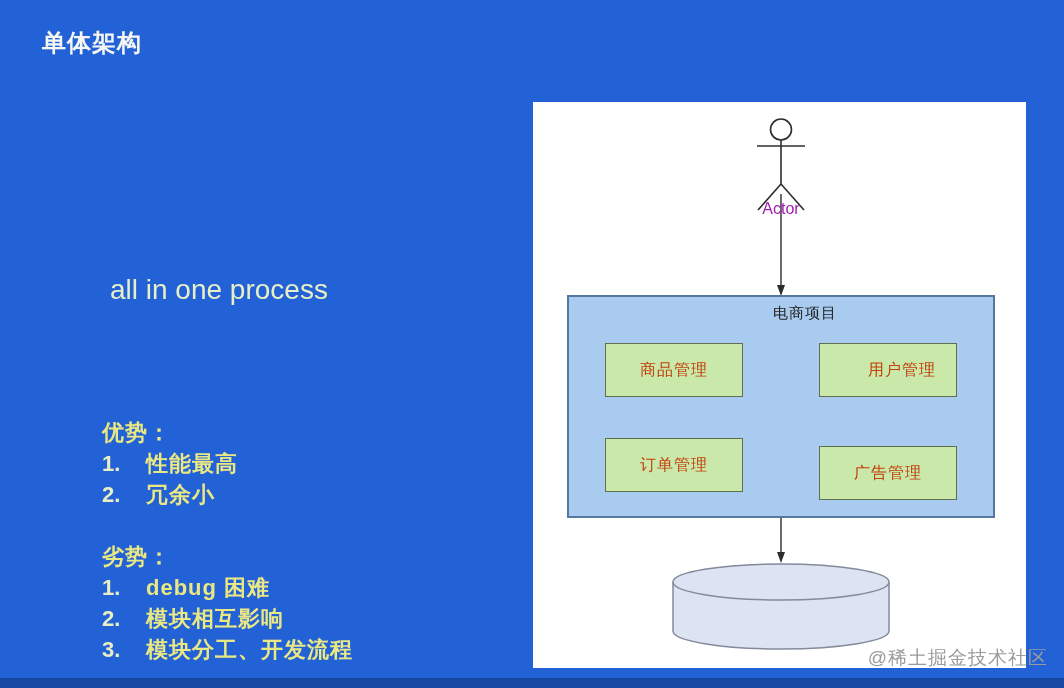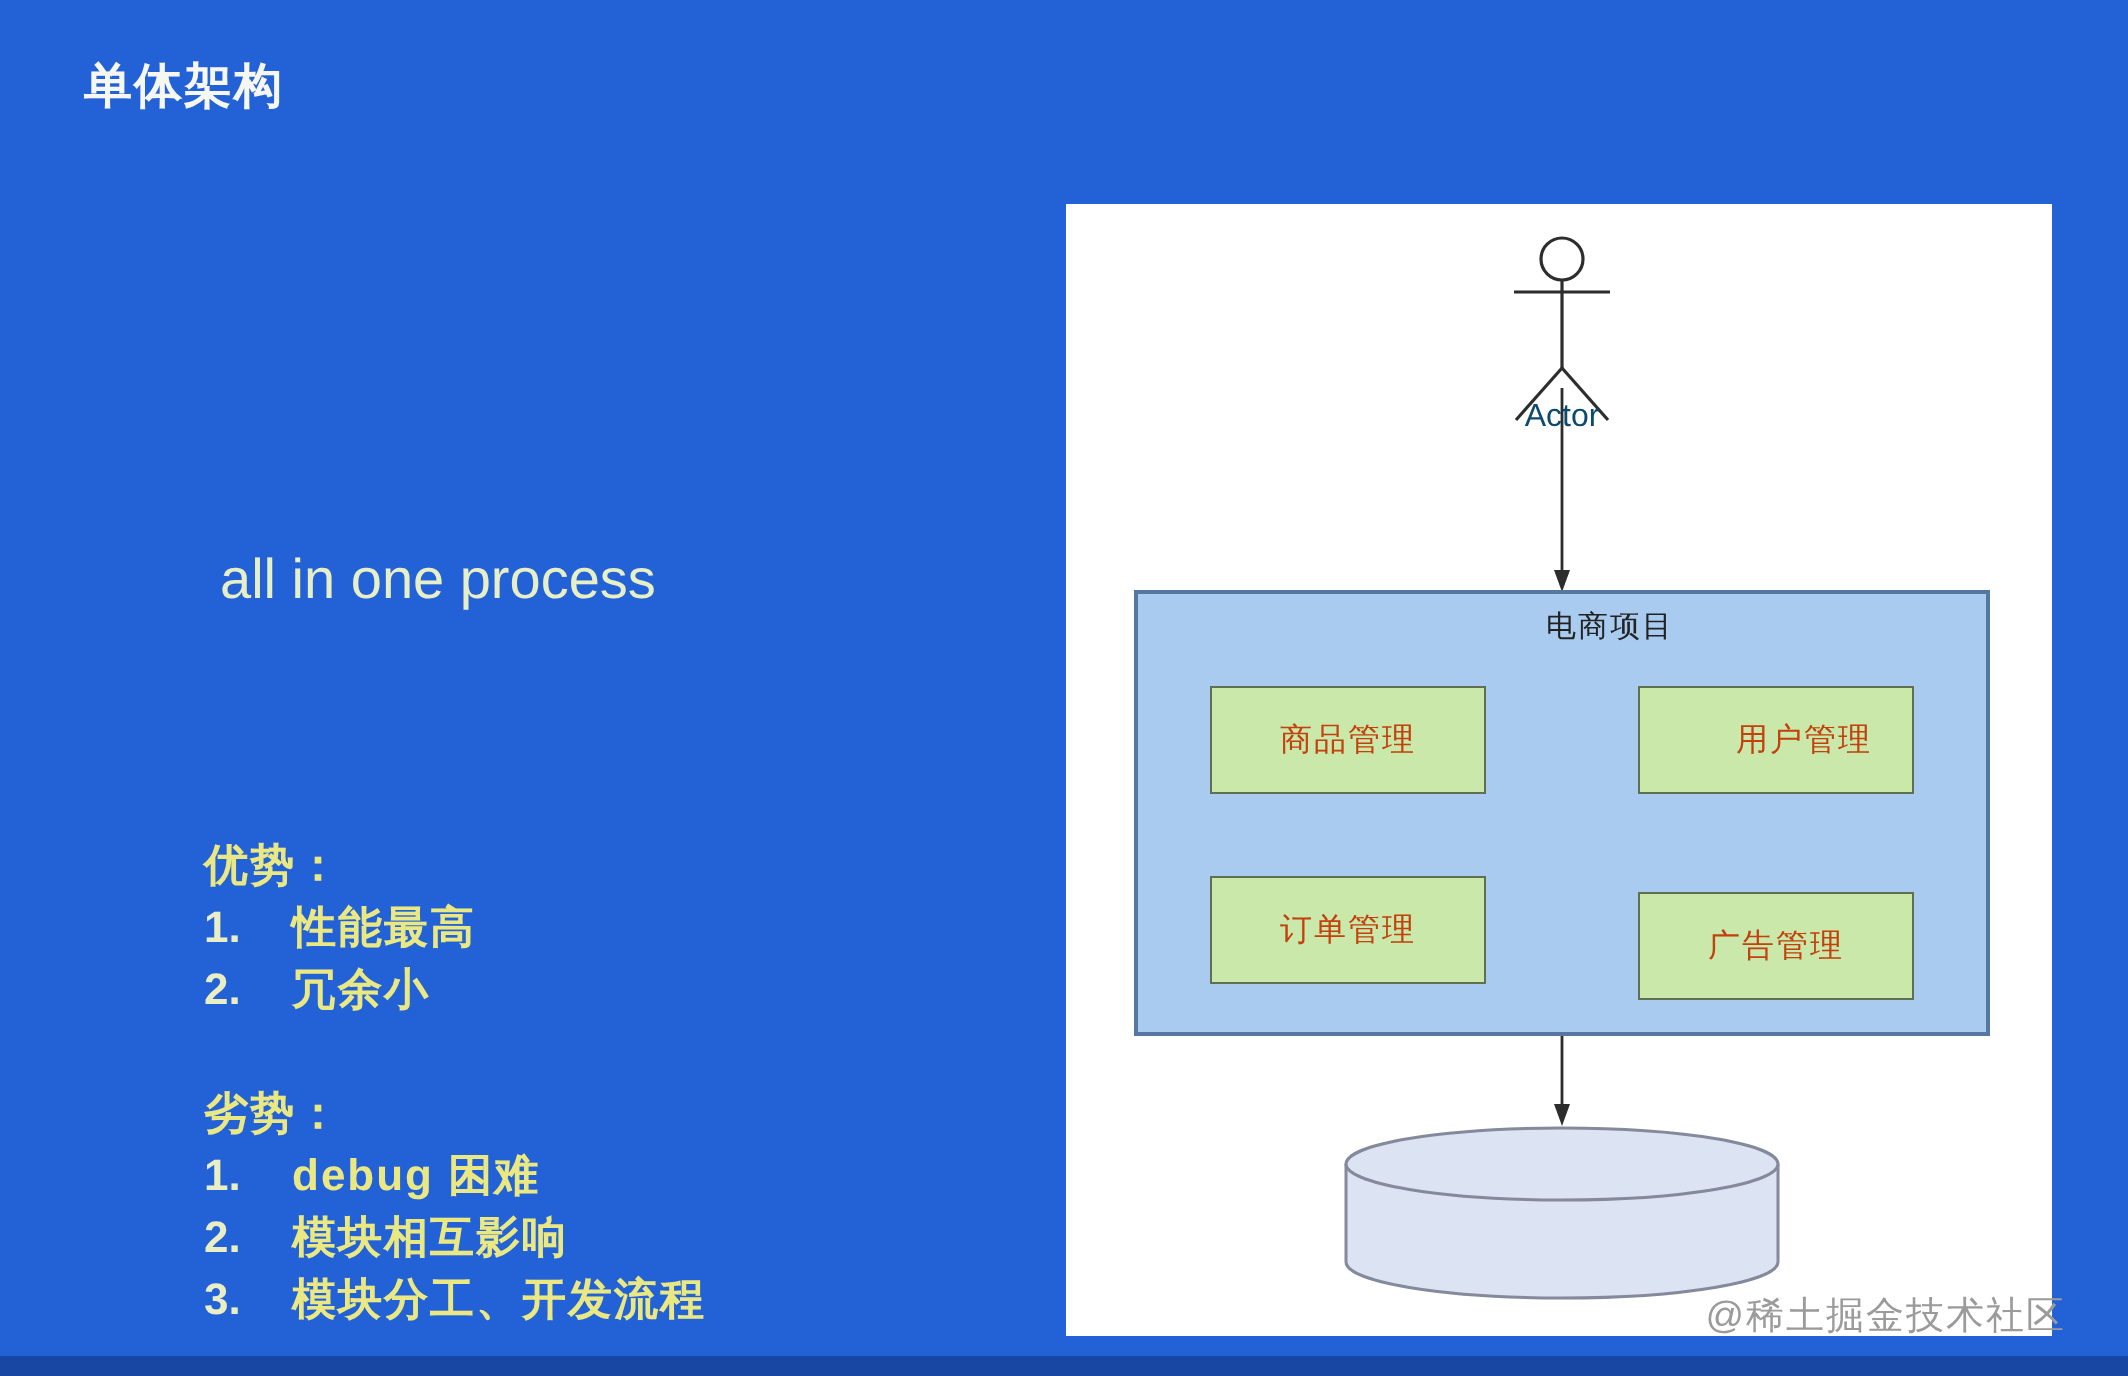--- a/index.html
+++ b/index.html
@@ -63,21 +63,21 @@
     position: absolute;
     left: 203px; top: 16px;
     width: 90px; height: 94px;
   }
   .actor-label {
     position: absolute;
     left: 203px; top: 98px;
     width: 90px;
     text-align: center;
     font-size: 16px;
-    color: #0c4a6e;
+    color: #a21caf;
     z-index: 2;
   }
   .arrow-svg { position: absolute; width: 10px; }
   .arrow-top { left: 243px; top: 92px; height: 102px; }
   .arrow-bottom { left: 243px; top: 416px; height: 45px; }
   .system-box {
     position: absolute;
     left: 34px; top: 193px;
     width: 428px; height: 223px;
     background: #a9cbf0;
@@ -118,21 +118,21 @@
   .db-label {
     position: absolute;
     left: 0; top: 44px;
     width: 100%;
     text-align: center;
     font-size: 17px;
     color: #2d2d2d;
   }
   .watermark {
     position: absolute;
-    right: 31px; top: 645px;
+    right: 16px; top: 645px;
     font-size: 19px;
     color: #9b9b9b;
     letter-spacing: 1px;
     z-index: 5;
   }
 </style>
 </head>
 <body>
 
 <div class="slide">

